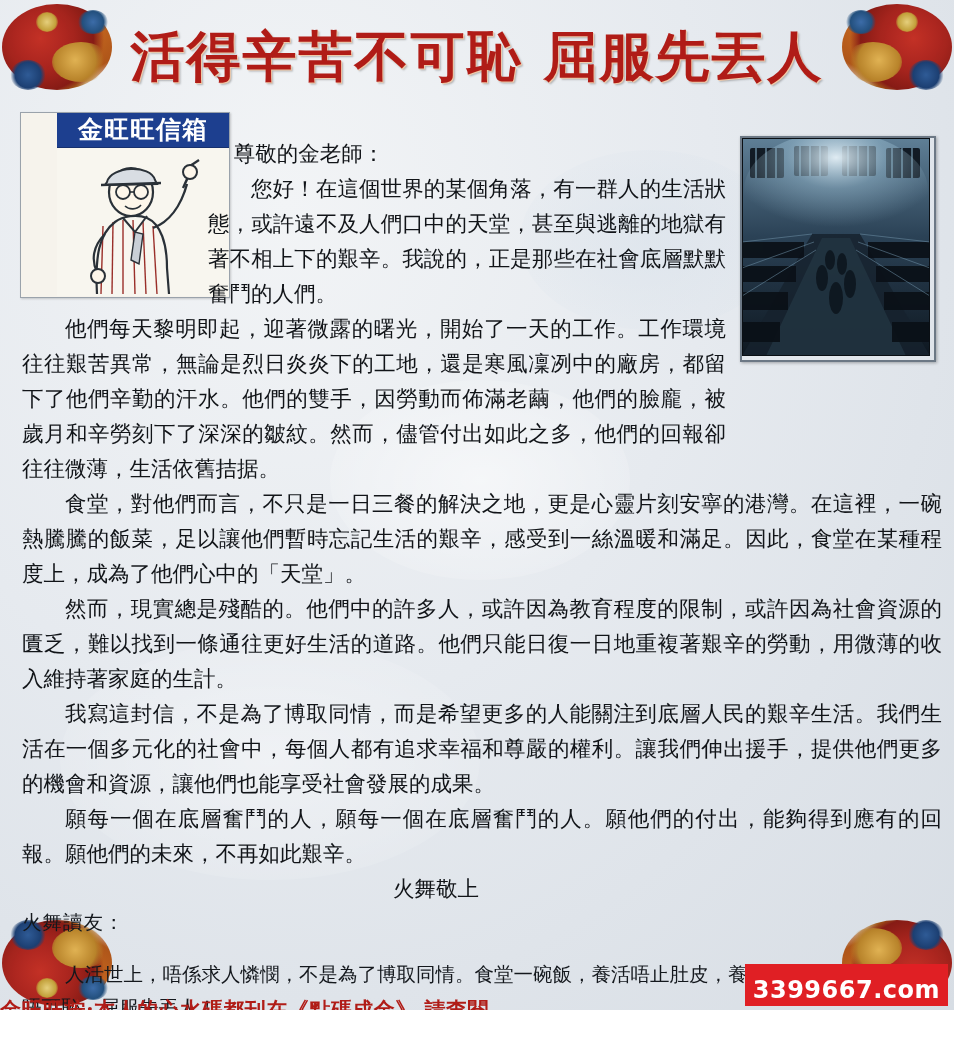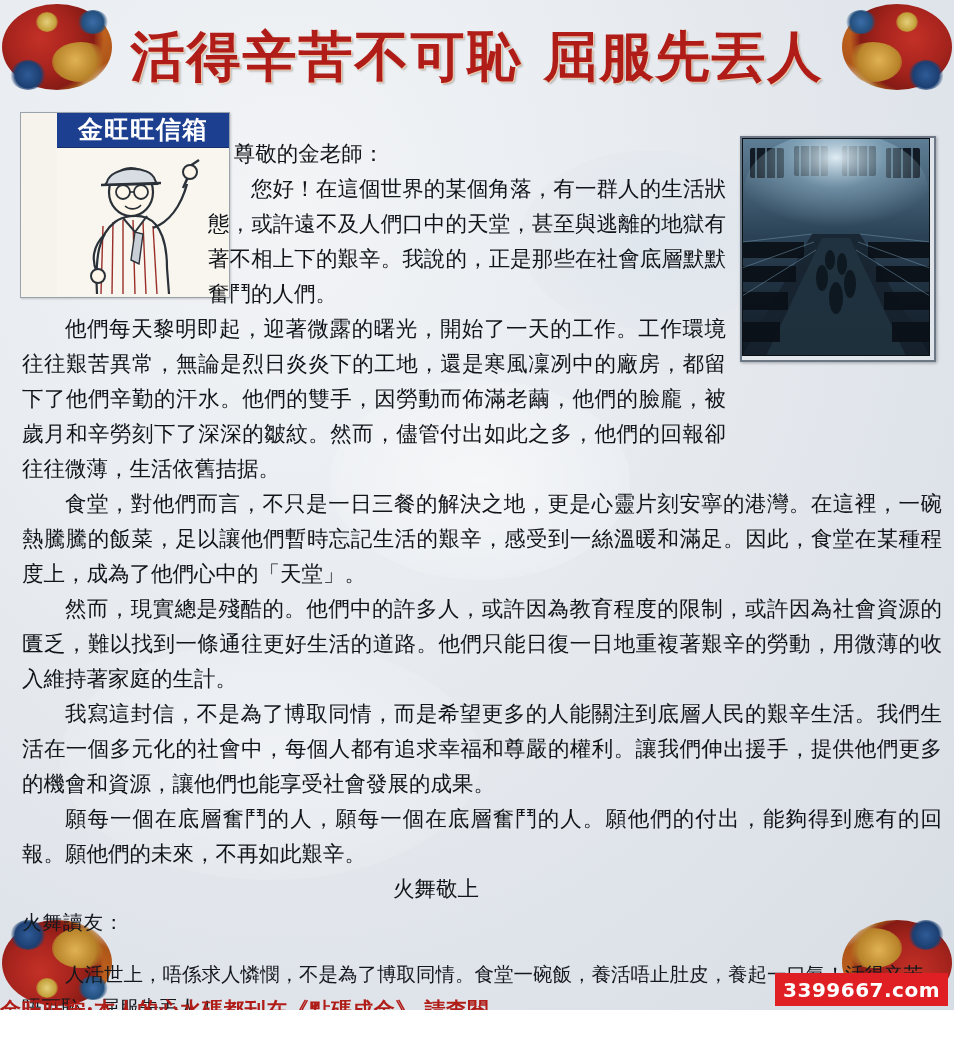--- a/index.html
+++ b/index.html
@@ -179,23 +179,23 @@
 
   
   #watermark {
     position: absolute;
     right: 6px;
     bottom: 4px;
     background: #e01f24;
     color: #ffffff;
     font-family: "DejaVu Sans", "Liberation Sans", sans-serif;
     font-weight: bold;
-    font-size: 20px;
+    font-size: 24px;
     line-height: 26px;
-    padding: 4px 8px 3px 8px;
+    padding: 13px 8px 3px 8px;
     letter-spacing: 0.5px;
     margin-left: 8px;
   }
 
   
   .blotch { position: absolute; border-radius: 50%; pointer-events: none; }
   .b1 { left: 330px; top: 380px; width: 300px; height: 200px;
         background: radial-gradient(ellipse at center, rgba(255,255,255,0.55), rgba(255,255,255,0)); }
   .b2 { left: 60px; top: 640px; width: 420px; height: 240px;
         background: radial-gradient(ellipse at center, rgba(255,255,255,0.4), rgba(255,255,255,0)); }

